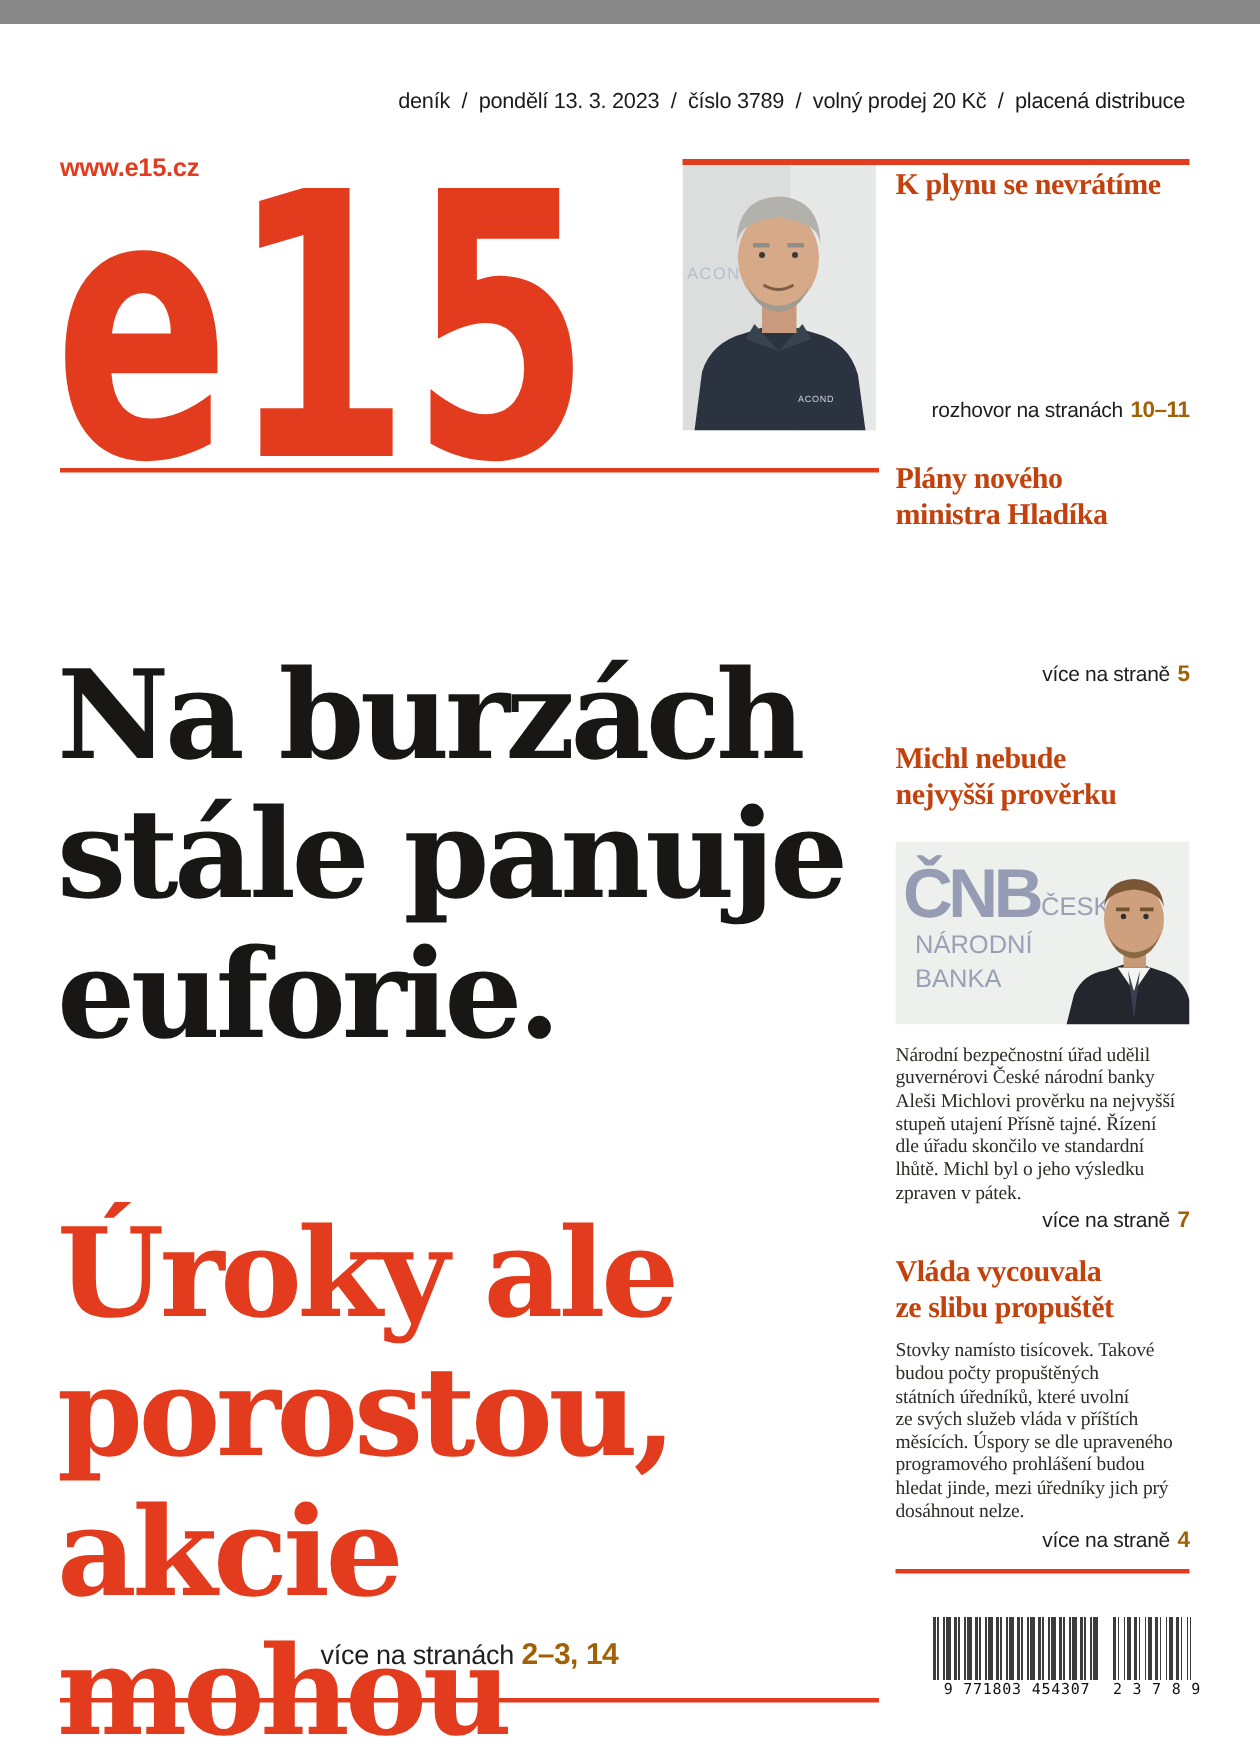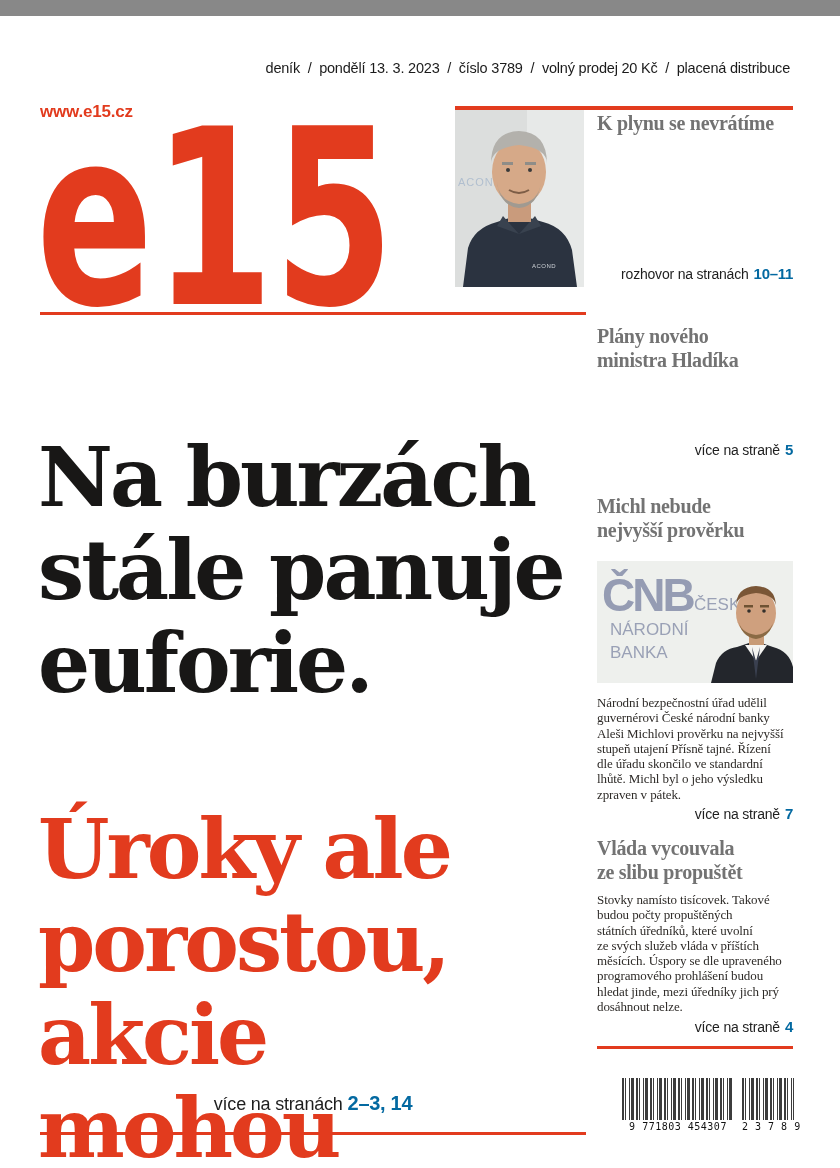--- a/index.html
+++ b/index.html
@@ -33,27 +33,27 @@
   .hl-black{color:#181716;}
   .hl-red{color:#e23b1e;}
 
   .hl-footer{
     position:absolute;left:40px;top:1076px;width:546px;text-align:center;
     font-size:18px;color:#1e1e1e;letter-spacing:-0.2px;
   }
   .hl-footer .pages{font-size:20px;}
 
   .pages{
-    color:#0369a1;font-weight:bold;margin-left:5px;letter-spacing:-0.3px;
+    color:#a16207;font-weight:bold;margin-left:5px;letter-spacing:-0.3px;
   }
 
   .art-title{
     position:absolute;left:597px;width:200px;
     font-family:"Liberation Serif",serif;font-weight:bold;
-    font-size:20px;line-height:24px;letter-spacing:-0.3px;color:#737373;
+    font-size:20px;line-height:24px;letter-spacing:-0.3px;color:#c2410c;
     white-space:pre-line;
   }
   .art-body{
     position:absolute;left:597px;width:202px;margin:0;
     font-family:"Liberation Serif",serif;
     font-size:13px;line-height:15.3px;color:#2e2b28;
     white-space:pre-line;letter-spacing:-0.1px;
   }
   .art-footer{
     position:absolute;left:597px;width:196px;text-align:right;
@@ -126,21 +126,21 @@
     <circle cx="75" cy="60" r="2" fill="#3a3a3a"></circle>
     <path d="M54,80 Q64,86 74,80" stroke="#7d5d46" stroke-width="2" fill="none"></path>
     <text x="77" y="158" font-size="6" fill="#cfd3d8" letter-spacing="0.5">ACOND</text>
   </svg>
 
   <div class="art-title" style="top:95px">K plynu se nevrátíme</div>
   <div class="art-footer" style="top:249px">
     <span>rozhovor na stranách</span><span class="pages">10–11</span>
   </div>
 
-  <div class="art-title" style="top:308px">Plány nového
+  <div class="art-title" style="top:291px">Plány nového
 ministra Hladíka</div>
   <div class="art-footer" style="top:425px">
     <span>více na straně</span><span class="pages">5</span>
   </div>
 
   <div class="art-title" style="top:478px">Michl nebude
 nejvyšší prověrku</div>
 
   <svg class="photo-cnb" width="196" height="122" viewBox="0 0 196 122">
     <rect width="196" height="122" fill="#eef0ed"></rect>

